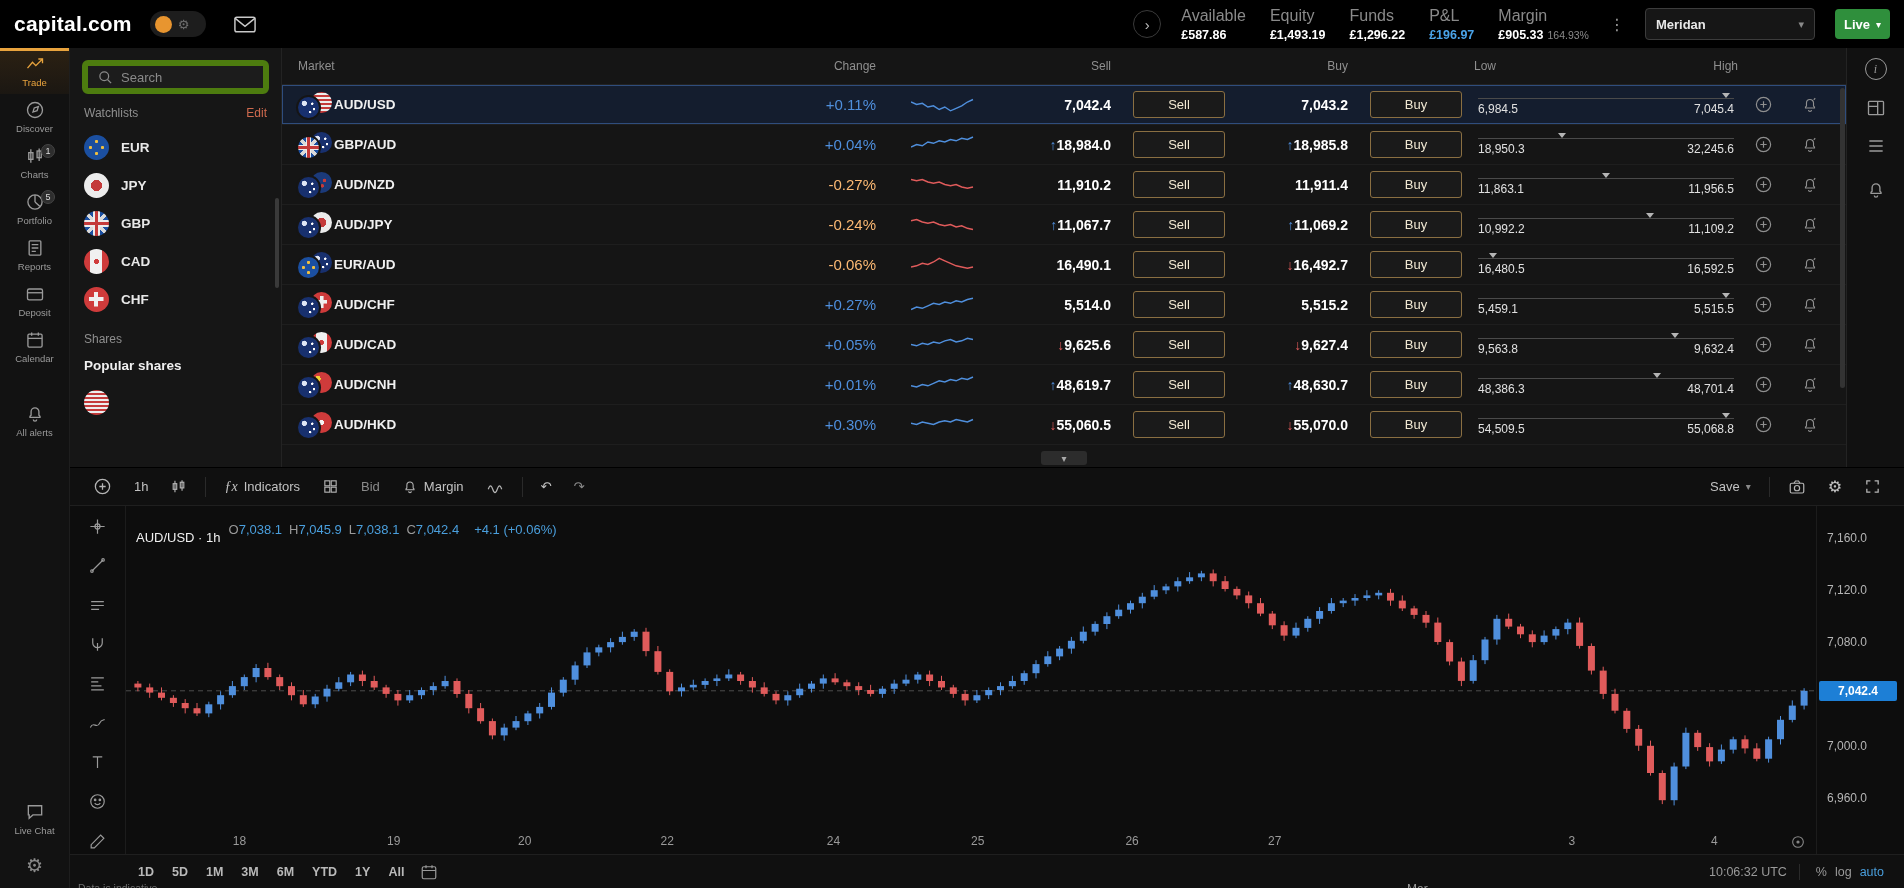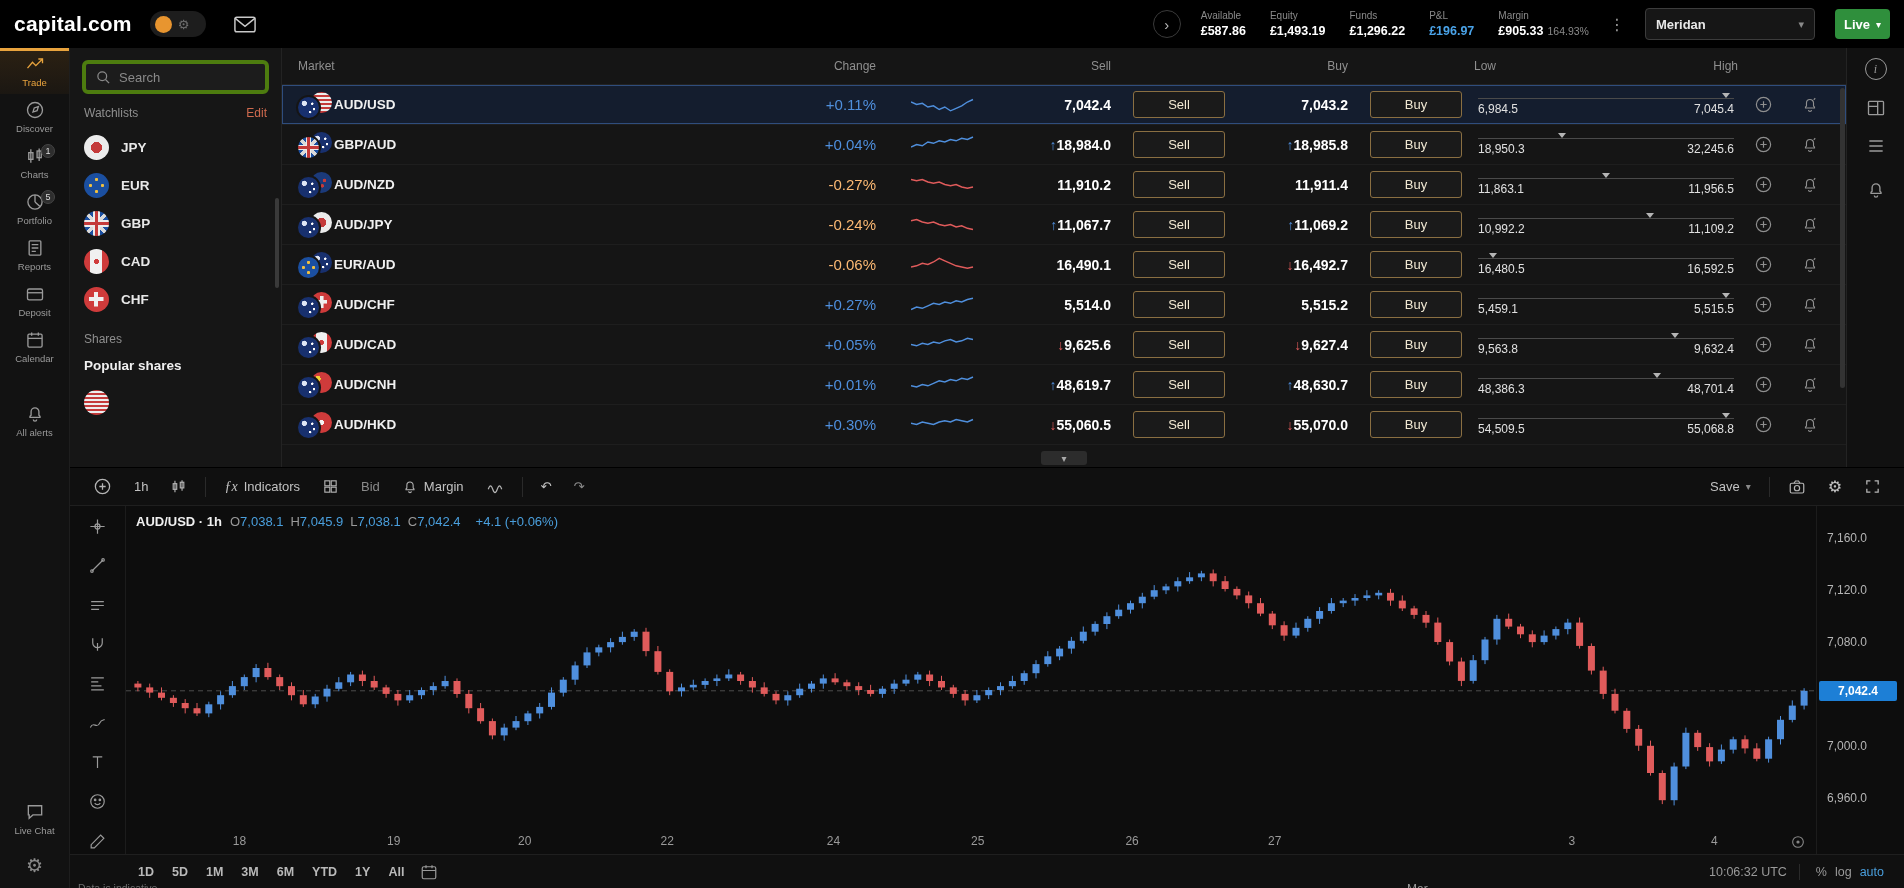--- a/index.html
+++ b/index.html
@@ -11,21 +11,21 @@
   .topbar { height:48px; background:#000; display:flex; align-items:center; padding:0 14px; gap:18px; }
   .logo { font-size:21px; font-weight:bold; color:#fff; letter-spacing:.2px; }
   .theme-pill { width:56px; height:26px; border-radius:14px; background:#1d1d1d; display:flex; align-items:center; gap:6px; padding:0 5px; cursor:pointer; }
   .theme-dot { width:17px; height:17px; border-radius:50%; background:#e8952f; }
   .theme-gear { color:#6e6e6e; font-size:13px; }
   .mail { margin-left:10px; color:#c9c9c9; }
   .top-right { margin-left:auto; display:flex; align-items:center; gap:20px; }
   .circ-btn { width:28px; height:28px; border-radius:50%; border:1px solid #3a3a3a; color:#bbb; display:flex; align-items:center; justify-content:center; font-size:15px; cursor:pointer; }
   .stats { display:flex; gap:24px; }
   .stat { display:flex; flex-direction:column; gap:3px; }
-  .stat .lbl { font-size:10px; color:#8a8a8a; }
+  .stat .lbl { font-size:16px; color:#8a8a8a; }
   .stat .val { font-size:12.5px; font-weight:bold; color:#fff; white-space:nowrap; }
   .stat .val.blue { color:#4aa3e8; }
   .stat .extra { color:#8a8a8a; font-weight:normal; font-size:10.5px; margin-left:4px; }
   .kebab { color:#9a9a9a; font-size:16px; cursor:pointer; }
   .acct-select { min-width:170px; height:32px; border:1px solid #3c3c3c; background:#161616; border-radius:4px; display:flex; align-items:center; justify-content:space-between; padding:0 10px; font-size:13px; font-weight:bold; cursor:pointer; }
   .acct-select .caret { color:#8a8a8a; font-size:11px; }
   .live-badge { height:30px; background:#2f8f3c; border-radius:4px; display:flex; align-items:center; gap:6px; padding:0 9px; font-size:13px; font-weight:bold; color:#fff; cursor:pointer; }
   .live-badge .caret { font-size:10px; }
 
   
@@ -40,21 +40,21 @@
   .nav-item.active svg { stroke:#e8a33d; }
   .nav-badge { position:absolute; top:4px; right:14px; min-width:14px; height:14px; border-radius:7px; background:#2e2e2e; border:1px solid #454545; color:#ddd; font-size:9px; display:flex; align-items:center; justify-content:center; padding:0 3px; }
   .nav-gear { height:46px; display:flex; align-items:center; justify-content:center; color:#8a8a8a; font-size:19px; cursor:pointer; }
 
   .content { flex:1; display:flex; flex-direction:column; }
 
   
   .upper { height:420px; display:flex; background:#151515; border-bottom:1px solid #000; }
 
   .watchlist { width:212px; background:#161616; border-right:1px solid #232323; padding:8px 0 0; position:relative; overflow:hidden; }
-  .search-box { margin:4px 12px 10px; height:34px; background:#1c1c1c; border:4px solid #4d7c0f; border-radius:6px; display:flex; align-items:center; gap:8px; padding:0 10px; }
+  .search-box { margin:4px 12px 10px; height:34px; background:#1c1c1c; border:6px solid #4d7c0f; border-radius:6px; display:flex; align-items:center; gap:8px; padding:0 10px; }
   .search-box input { background:transparent; border:0; outline:none; color:#ddd; font-size:13px; width:120px; font-family:inherit; }
   .search-box input::placeholder { color:#8a8a8a; }
   .wl-head { display:flex; justify-content:space-between; align-items:center; padding:2px 14px 8px; }
   .wl-title { color:#8f8f8f; font-size:12px; }
   .wl-edit { color:#cf6a4e; font-size:12px; cursor:pointer; }
   .wl-item { height:38px; display:flex; align-items:center; gap:12px; padding:0 14px; cursor:pointer; }
   .wl-item.active { background:#262626; }
   .wl-item .flag { width:25px; height:25px; border-radius:50%; flex:0 0 auto; }
   .wl-item .wl-label { font-size:13.5px; font-weight:bold; color:#e8e8e8; }
   .wl-sec { color:#8f8f8f; font-size:12px; padding:14px 14px 6px; }
@@ -107,21 +107,21 @@
   .ctoolbar .right { margin-left:auto; display:flex; align-items:center; gap:4px; }
   .fx { font-style:italic; font-family:"Liberation Serif",serif; font-size:14px; }
 
   .chart-body { display:flex; height:348px; }
   .tools { width:56px; border-right:1px solid #1c1c1c; display:flex; flex-direction:column; align-items:center; padding-top:8px; gap:14px; }
   .tool { width:34px; height:30px; display:flex; align-items:center; justify-content:center; color:#9a9a9a; font-size:15px; cursor:pointer; border-radius:4px; }
   .tool svg { stroke:#9a9a9a; }
 
   .plot-wrap { position:relative; width:1690px; height:348px; }
   .legend { position:absolute; top:8px; left:10px; display:flex; align-items:center; gap:8px; font-size:13px; z-index:3; }
-  .legend .ttl { color:#f0f0f0; font-weight:bold; }
+  .legend .ttl { color:#f0f0f0; font-weight:normal;margin-top:16px; }
   .legend .k { color:#9a9a9a; }
   .legend .v { color:#4a9fdd; }
   .xlabels { position:absolute; left:0; right:0; bottom:0; height:24px; color:#9a9a9a; font-size:12px; }
   .xlabels span { position:absolute; transform:translateX(-50%); top:4px; }
   .xl-target { position:absolute; right:10px; top:2px; color:#8a8a8a; cursor:pointer; }
 
   .yaxis { position:relative; width:88px; border-left:1px solid #1c1c1c; font-size:12px; color:#b5b5b5; }
   .yaxis .tick { position:absolute; left:10px; }
   .price-tag { position:absolute; left:2px; width:78px; height:20px; background:#1d7fd6; color:#fff; font-size:12px; font-weight:bold; display:flex; align-items:center; justify-content:center; border-radius:2px; }
 
@@ -269,26 +269,26 @@
                 <path d="M15.5 15.5L21 21"></path>
               </svg>
             <input type="text" placeholder="Search" style="">
           </div>
           <div class="wl-head">
             <span class="wl-title">Watchlists</span>
             <span class="wl-edit">Edit</span>
           </div>
           <div id="wl-items">
               <div class="wl-item">
+                <span class="flag" style="background: radial-gradient(circle at 50% 26%, rgb(240, 192, 64) 1.3px, transparent 1.8px), radial-gradient(circle at 74% 50%, rgb(240, 192, 64) 1.3px, transparent 1.8px), radial-gradient(circle at 50% 74%, rgb(240, 192, 64) 1.3px, transparent 1.8px), radial-gradient(circle at 26% 50%, rgb(240, 192, 64) 1.3px, transparent 1.8px), rgb(27, 79, 160);"></span>
+                <span class="wl-label">EUR</span>
+              </div>
+              <div class="wl-item">
                 <span class="flag" style="background: radial-gradient(circle, rgb(196, 58, 58) 0px, rgb(196, 58, 58) 31%, transparent 32%), rgb(236, 236, 236);"></span>
                 <span class="wl-label">JPY</span>
-              </div>
-              <div class="wl-item">
-                <span class="flag" style="background: radial-gradient(circle at 50% 26%, rgb(240, 192, 64) 1.3px, transparent 1.8px), radial-gradient(circle at 74% 50%, rgb(240, 192, 64) 1.3px, transparent 1.8px), radial-gradient(circle at 50% 74%, rgb(240, 192, 64) 1.3px, transparent 1.8px), radial-gradient(circle at 26% 50%, rgb(240, 192, 64) 1.3px, transparent 1.8px), rgb(27, 79, 160);"></span>
-                <span class="wl-label">EUR</span>
               </div>
               <div class="wl-item">
                 <span class="flag" style="background: linear-gradient(0deg, transparent 43%, rgb(196, 58, 58) 43%, rgb(196, 58, 58) 57%, transparent 57%), linear-gradient(90deg, transparent 43%, rgb(196, 58, 58) 43%, rgb(196, 58, 58) 57%, transparent 57%), linear-gradient(0deg, transparent 36%, rgb(236, 236, 236) 36%, rgb(236, 236, 236) 64%, transparent 64%), linear-gradient(90deg, transparent 36%, rgb(236, 236, 236) 36%, rgb(236, 236, 236) 64%, transparent 64%), linear-gradient(45deg, transparent 45%, rgb(218, 218, 218) 45%, rgb(218, 218, 218) 55%, transparent 55%), linear-gradient(-45deg, transparent 45%, rgb(218, 218, 218) 45%, rgb(218, 218, 218) 55%, transparent 55%), rgb(27, 79, 160);"></span>
                 <span class="wl-label">GBP</span>
               </div>
               <div class="wl-item">
                 <span class="flag" style="background: radial-gradient(circle, rgb(207, 59, 59) 0px, rgb(207, 59, 59) 15%, transparent 16%), linear-gradient(90deg, rgb(207, 59, 59) 0px, rgb(207, 59, 59) 26%, rgb(240, 240, 240) 26%, rgb(240, 240, 240) 74%, rgb(207, 59, 59) 74%);"></span>
                 <span class="wl-label">CAD</span>
               </div>
               <div class="wl-item">

